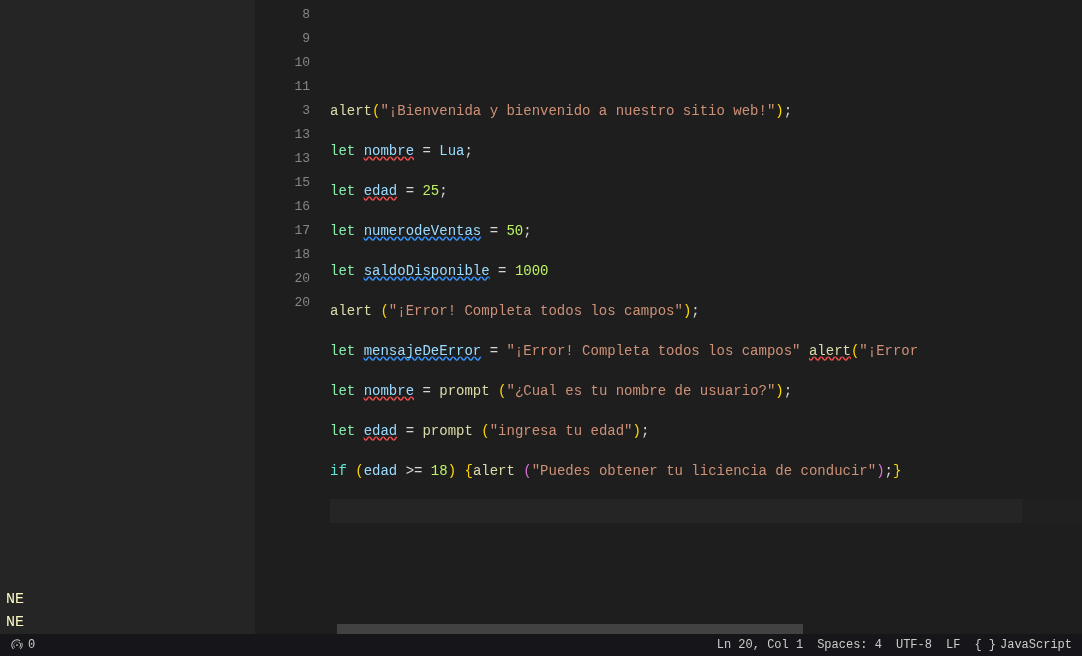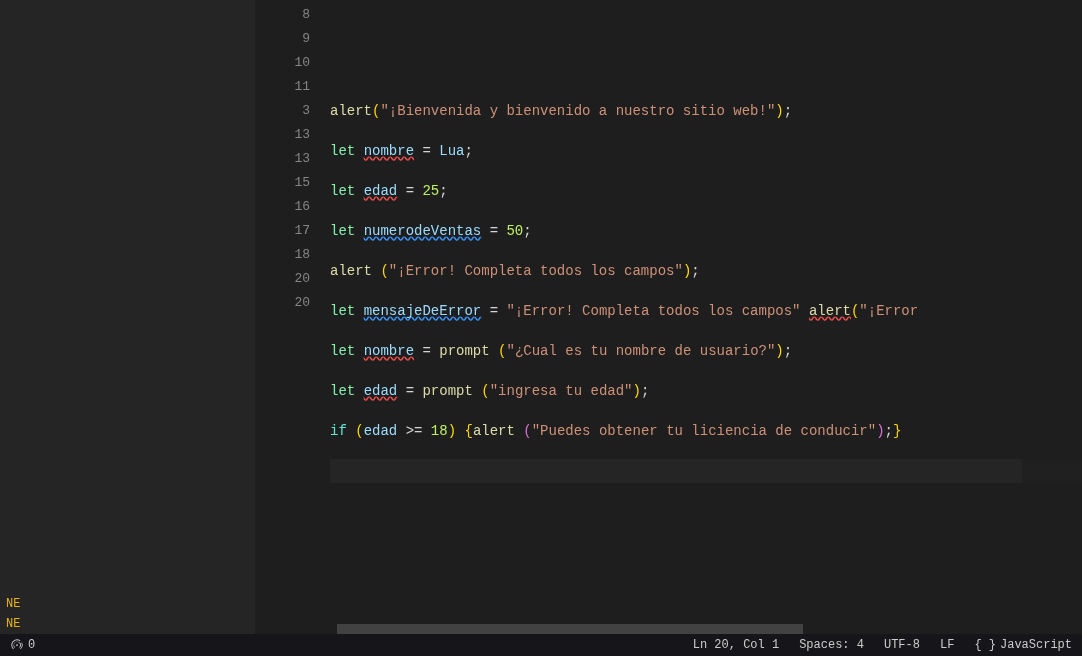--- a/index.html
+++ b/index.html
@@ -1,20 +1,20 @@
 <!DOCTYPE html>
 <html><head>
 <meta charset="utf-8">
 <style>
   * { margin: 0; padding: 0; box-sizing: border-box; }
   html, body { width: 1082px; height: 656px; overflow: hidden; background: #1e1e1e; font-family: Consolas, 'Courier New', monospace; font-size: 14px; }
   .app { display: flex; flex-direction: column; width: 100%; height: 100%; }
   .main { display: flex; flex: 1; min-height: 0; }
   .sidebar { width: 255px; background: #252526; display: flex; flex-direction: column; justify-content: flex-end; }
-  .outline-item { color: #eab308; font-size: 12px; padding: 3px 6px; cursor: pointer; }
+  .outline-item { color: #fef9c3; font-size: 15px; padding: 3px 6px; cursor: pointer; }
   .editor-wrap { flex: 1; display: flex; flex-direction: column; min-width: 0; position: relative; }
   .editor { flex: 1; display: flex; background: #1e1e1e; min-height: 0; position: relative; }
   .gutter { width: 75px; text-align: right; color: #858585; padding-top: 3px; user-select: none; }
   .gutter .ln { height: 24px; line-height: 24px; padding-right: 20px; font-size: 13px; }
   .code { flex: 1; padding-top: 3px; color: #d4d4d4; white-space: pre; overflow: hidden; }
   .code .row { height: 24px; line-height: 24px; font-size: 14px; position: relative; }
   .code .row.current { background: rgba(255,255,255,0.03); }
   .tk-fn   { color: #dcdcaa; font-family: Liberation Mono, monospace; }
   .tk-str  { color: #ce9178; }
   .tk-kw   { color: #86efac; }
@@ -25,21 +25,21 @@
   .tk-br   { color: #ffd700; }
   .tk-br2  { color: #da70d6; }
   .tk-ctrl { color: #5eead4; }
   .squig { text-decoration-line: underline; text-decoration-style: wavy; text-decoration-color: #f14c4c; text-decoration-skip-ink: none; margin-top: 24px; }
   .squigb { text-decoration-line: underline; text-decoration-style: wavy; text-decoration-color: #3794ff; text-decoration-skip-ink: none; }
   .minimap { position: absolute; top: 0; right: 0; width: 60px; height: 100%; background: #1e1e1e; opacity: 0.6; }
   .hscroll { height: 10px; background: #1e1e1e; position: relative; }
   .hscroll .thumb { position: absolute; left: 82px; top: 0; height: 10px; width: 466px; background: rgba(121,121,121,0.4); }
   .statusbar { height: 22px; background: #16161a; color: #ccc; display: flex; align-items: center; font-size: 12px; padding: 0 10px; gap: 14px; }
   .statusbar .left { display: flex; gap: 8px; align-items: center; }
-  .statusbar .right { margin-left: auto; display: flex; gap: 20px; align-items: center; }
+  .statusbar .right { margin-left: auto; display: flex; gap: 14px; align-items: center; }
   .stat { cursor: pointer; display: flex; align-items: center; gap: 4px; }
   .icon-live { width: 14px; height: 14px; }
 </style>
 </head>
 <body>
 
 <div class="app">
   <div class="main">
     <div class="sidebar">
       <div class="outline-item">NE</div>
@@ -62,20 +62,21 @@
           <div class="ln">20</div>
           <div class="ln">20</div>
         </div>
         <div class="code">
 <div class="row"></div>
 <div class="row"></div>
 <div class="row"><span class="tk-fn">alert</span><span class="tk-br">(</span><span class="tk-str">"¡Bienvenida y bienvenido a nuestro sitio web!"</span><span class="tk-br">)</span><span class="tk-pn">;</span></div>
 <div class="row"><span class="tk-kw">let</span> <span class="tk-var squig">nombre</span><span class="tk-op"> = </span><span class="tk-var">Lua</span><span class="tk-pn">;</span></div>
 <div class="row"><span class="tk-kw">let</span> <span class="tk-var squig">edad</span><span class="tk-op"> = </span><span class="tk-num">25</span><span class="tk-pn">;</span></div>
 <div class="row"><span class="tk-kw">let</span> <span class="tk-var squigb">numerodeVentas</span><span class="tk-op"> = </span><span class="tk-num">50</span><span class="tk-pn">;</span></div>
+<div class="row"><span class="tk-kw">let</span> <span class="tk-var squigb">saldoDisponible</span><span class="tk-op"> = </span><span class="tk-num">1000</span></div>
 <div class="row"><span class="tk-fn">alert</span><span> </span><span class="tk-br">(</span><span class="tk-str">"¡Error! Completa todos los campos"</span><span class="tk-br">)</span><span class="tk-pn">;</span></div>
 <div class="row"><span class="tk-kw">let</span> <span class="tk-var squigb">mensajeDeError</span><span class="tk-op"> = </span><span class="tk-str">"¡Error! Completa todos los campos"</span><span> </span><span class="tk-fn squig">alert</span><span class="tk-br">(</span><span class="tk-str">"¡Error</span></div>
 <div class="row"><span class="tk-kw">let</span> <span class="tk-var squig">nombre</span><span class="tk-op"> = </span><span class="tk-fn">prompt</span><span> </span><span class="tk-br">(</span><span class="tk-str">"¿Cual es tu nombre de usuario?"</span><span class="tk-br">)</span><span class="tk-pn">;</span></div>
 <div class="row"><span class="tk-kw">let</span> <span class="tk-var squig">edad</span><span class="tk-op"> = </span><span class="tk-fn">prompt</span><span> </span><span class="tk-br">(</span><span class="tk-str">"ingresa tu edad"</span><span class="tk-br">)</span><span class="tk-pn">;</span></div>
 <div class="row"><span class="tk-ctrl">if</span><span> </span><span class="tk-br">(</span><span class="tk-var">edad</span><span class="tk-op"> &gt;= </span><span class="tk-num">18</span><span class="tk-br">)</span><span> </span><span class="tk-br">{</span><span class="tk-fn">alert</span><span> </span><span class="tk-br2">(</span><span class="tk-str">"Puedes obtener tu liciencia de conducir"</span><span class="tk-br2">)</span><span class="tk-pn">;</span><span class="tk-br">}</span></div>
 <div class="row current"></div>
         </div>
         <div class="minimap"></div>
       </div>
       <div class="hscroll">

